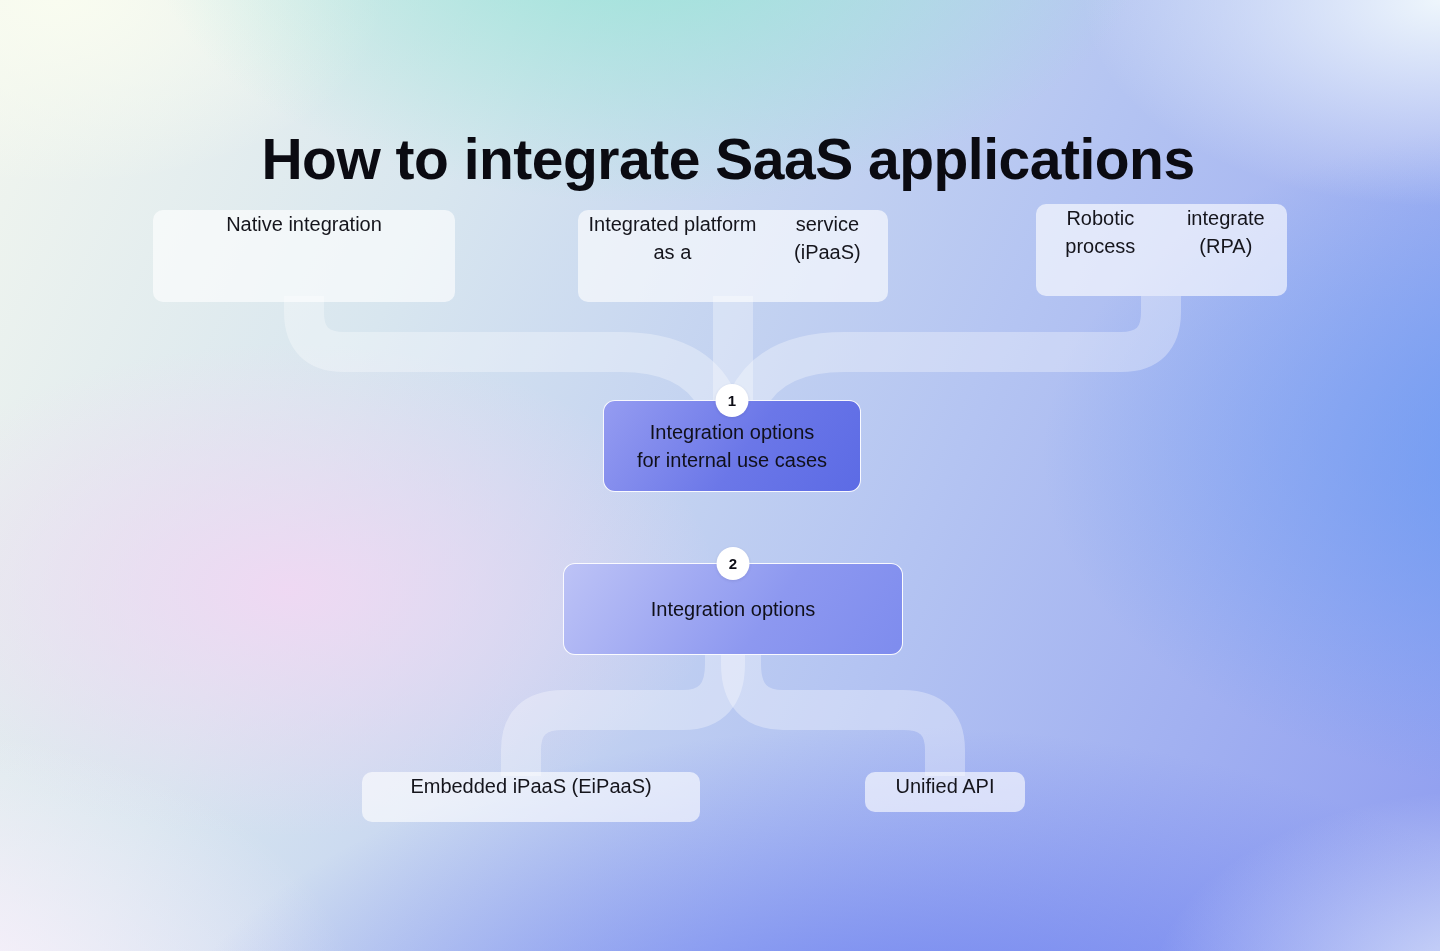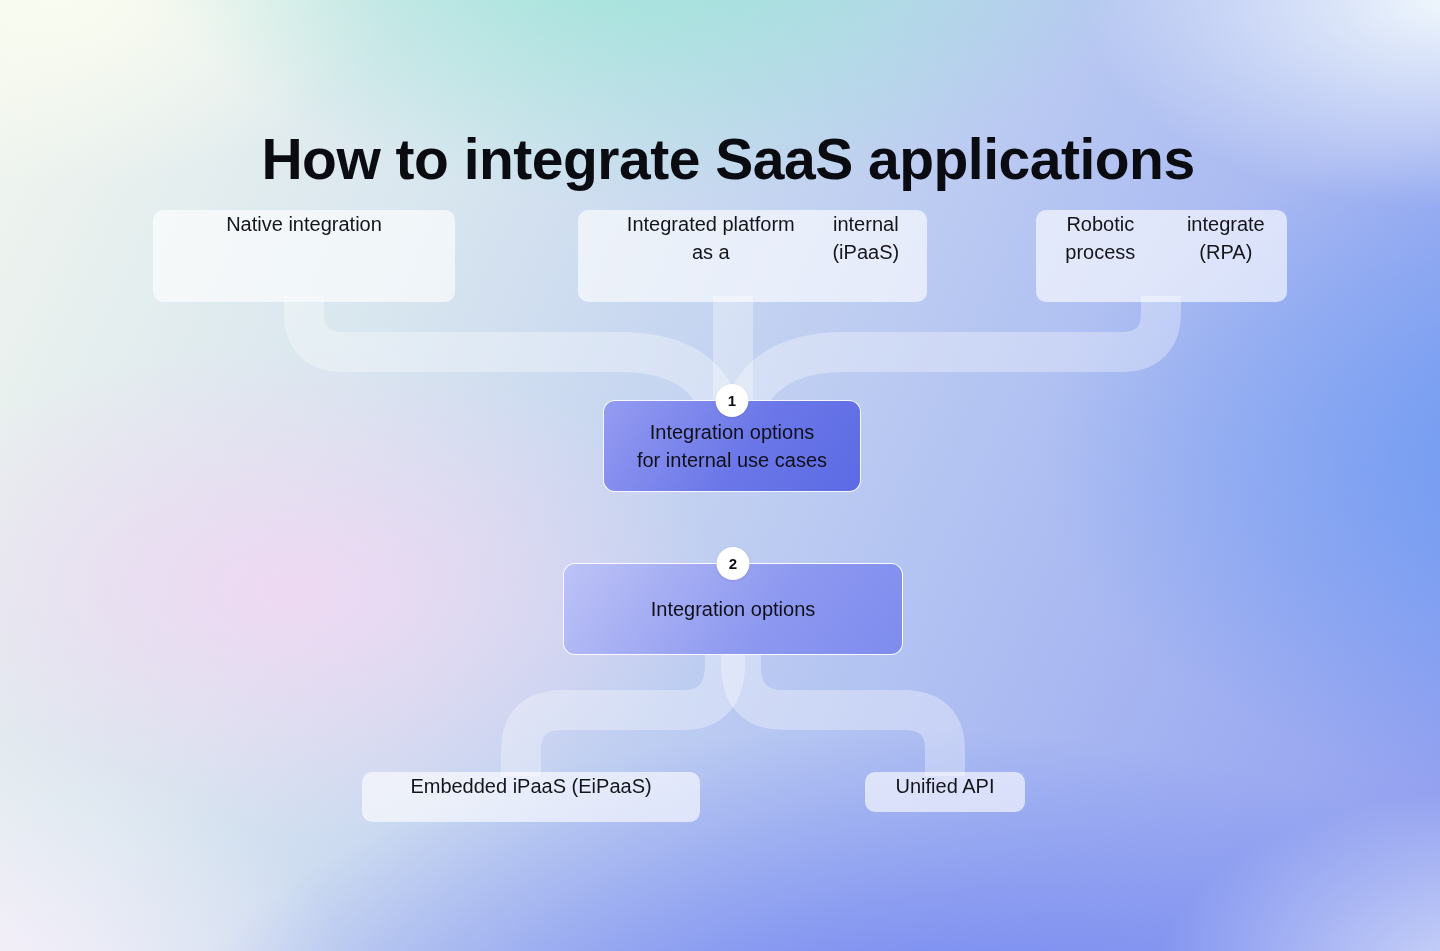--- a/index.html
+++ b/index.html
@@ -27,22 +27,22 @@
   }
   .pipes{position:absolute;left:0;top:0;z-index:1;}
   .optbox{
     position:absolute;z-index:2;
     background:rgba(255,255,255,0.62);
     border-radius:10px;
     display:flex;flex-direction:row;justify-content:center;
     color:#15151c;font-size:20px;line-height:28px;text-align:center;
   }
   .box-native{left:153px;top:210px;width:302px;height:92px;}
-  .box-ipaas{left:578px;top:210px;width:310px;height:92px;padding-left:39px;}
-  .box-rpa{left:1036px;top:210px;width:251px;height:92px;}
+  .box-ipaas{left:578px;top:210px;width:310px;height:92px;}
+  .box-rpa{left:1036px;top:204px;width:251px;height:92px;}
   .box-eipaas{left:362px;top:772px;width:338px;height:50px;}
   .box-unified{left:865px;top:772px;width:160px;height:40px;}
   .step{
     position:absolute;z-index:2;
     border:1.5px solid rgba(255,255,255,0.95);
     border-radius:12px;box-sizing:border-box;
     display:flex;flex-direction:column;align-items:center;justify-content:center;
     color:#10101a;font-size:20px;line-height:28px;text-align:center;
   }
   .step1{left:603px;top:400px;width:258px;height:92px;
@@ -74,21 +74,21 @@
     <path d="M 725 650 L 725 664 Q 725 710 683 710 L 563 710 Q 521 710 521 750 L 521 776" fill="none" stroke="rgba(255,255,255,0.32)" stroke-width="40"></path>
     <path d="M 741 650 L 741 664 Q 741 710 783 710 L 903 710 Q 945 710 945 750 L 945 776" fill="none" stroke="rgba(255,255,255,0.32)" stroke-width="40"></path>
   </svg>
 
   <div class="optbox box-native">
     <span class="line">Native integration</span>
   </div>
 
   <div class="optbox box-ipaas">
     <span class="line">Integrated platform as a</span>
-    <span class="line">internal (iPaaS)</span>
+    <span class="line">service (iPaaS)</span>
   </div>
 
   <div class="optbox box-rpa">
     <span class="line">Robotic process</span>
     <span class="line">integrate (RPA)</span>
   </div>
 
   <div class="step step1">
     <span class="badge">1</span>
     <span class="line">Integration options</span>

